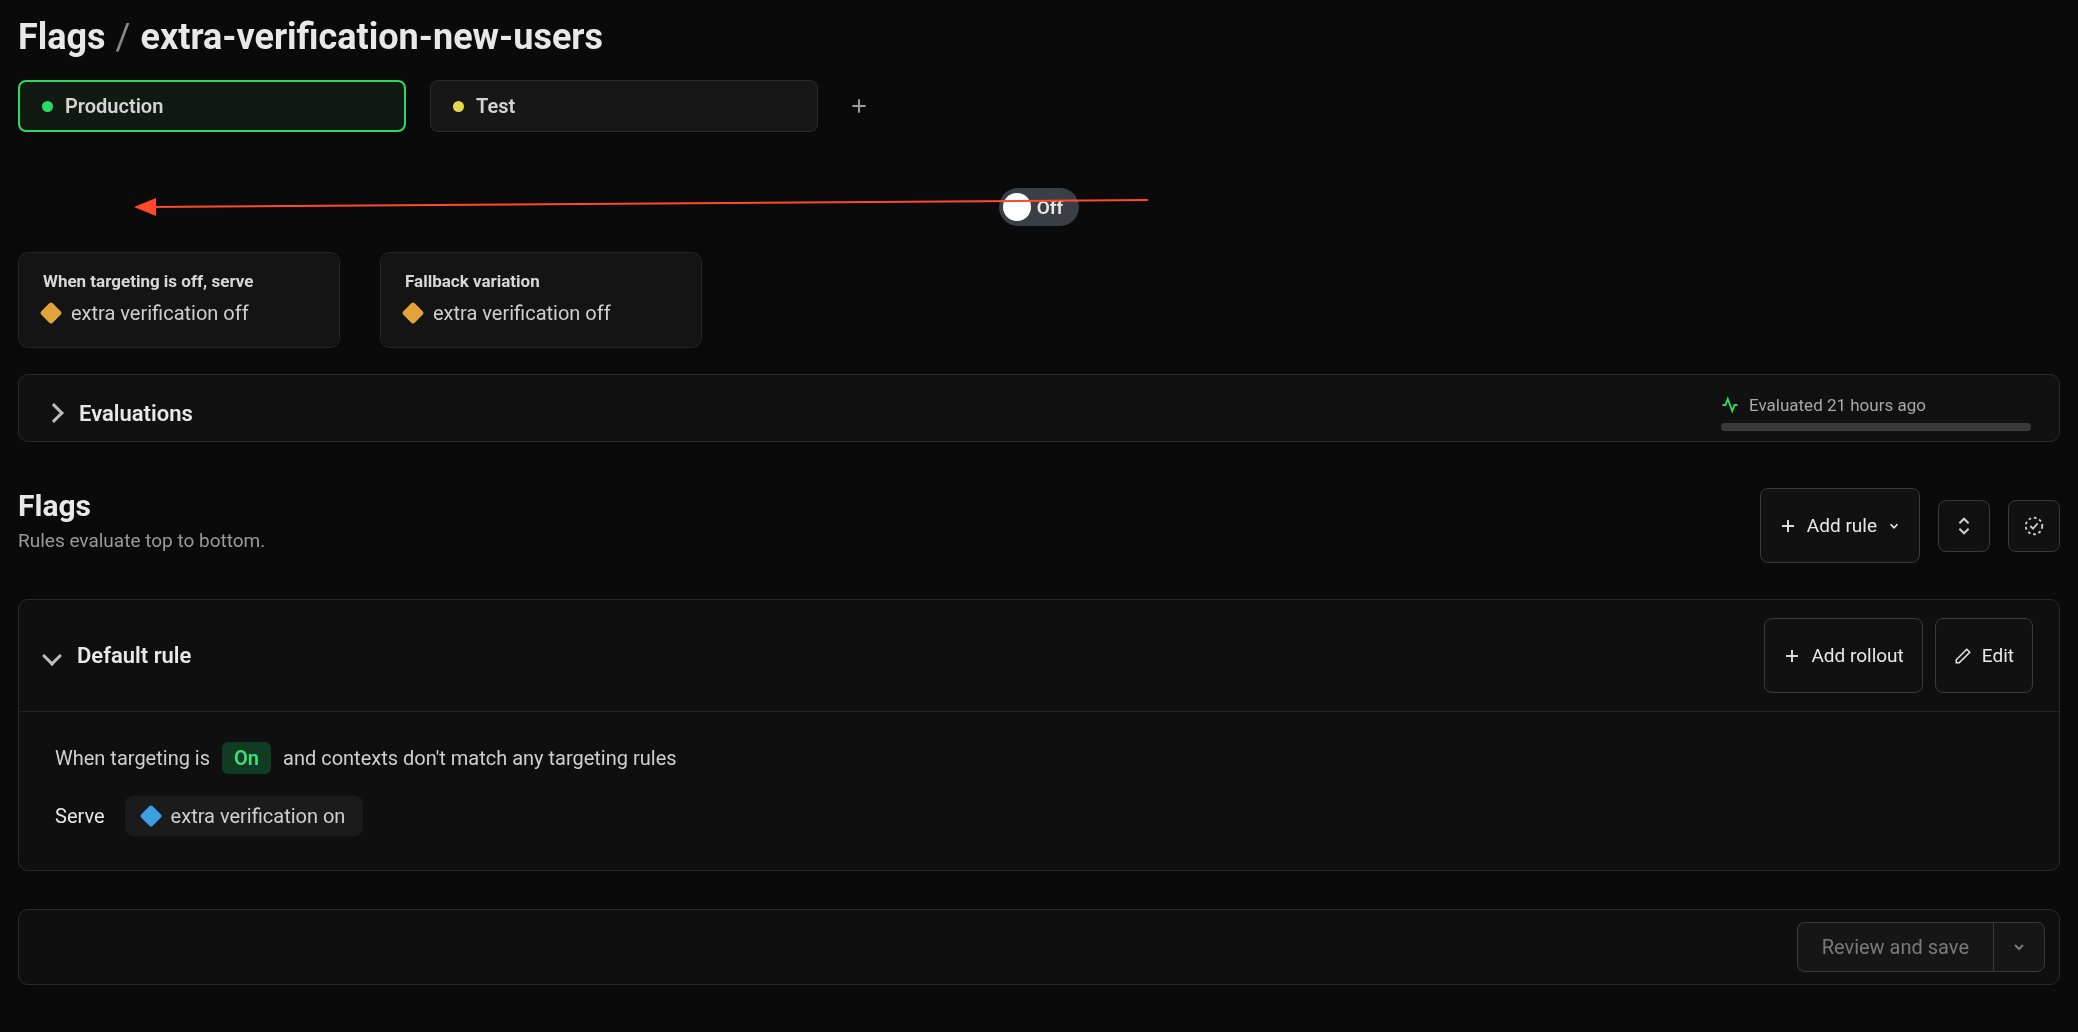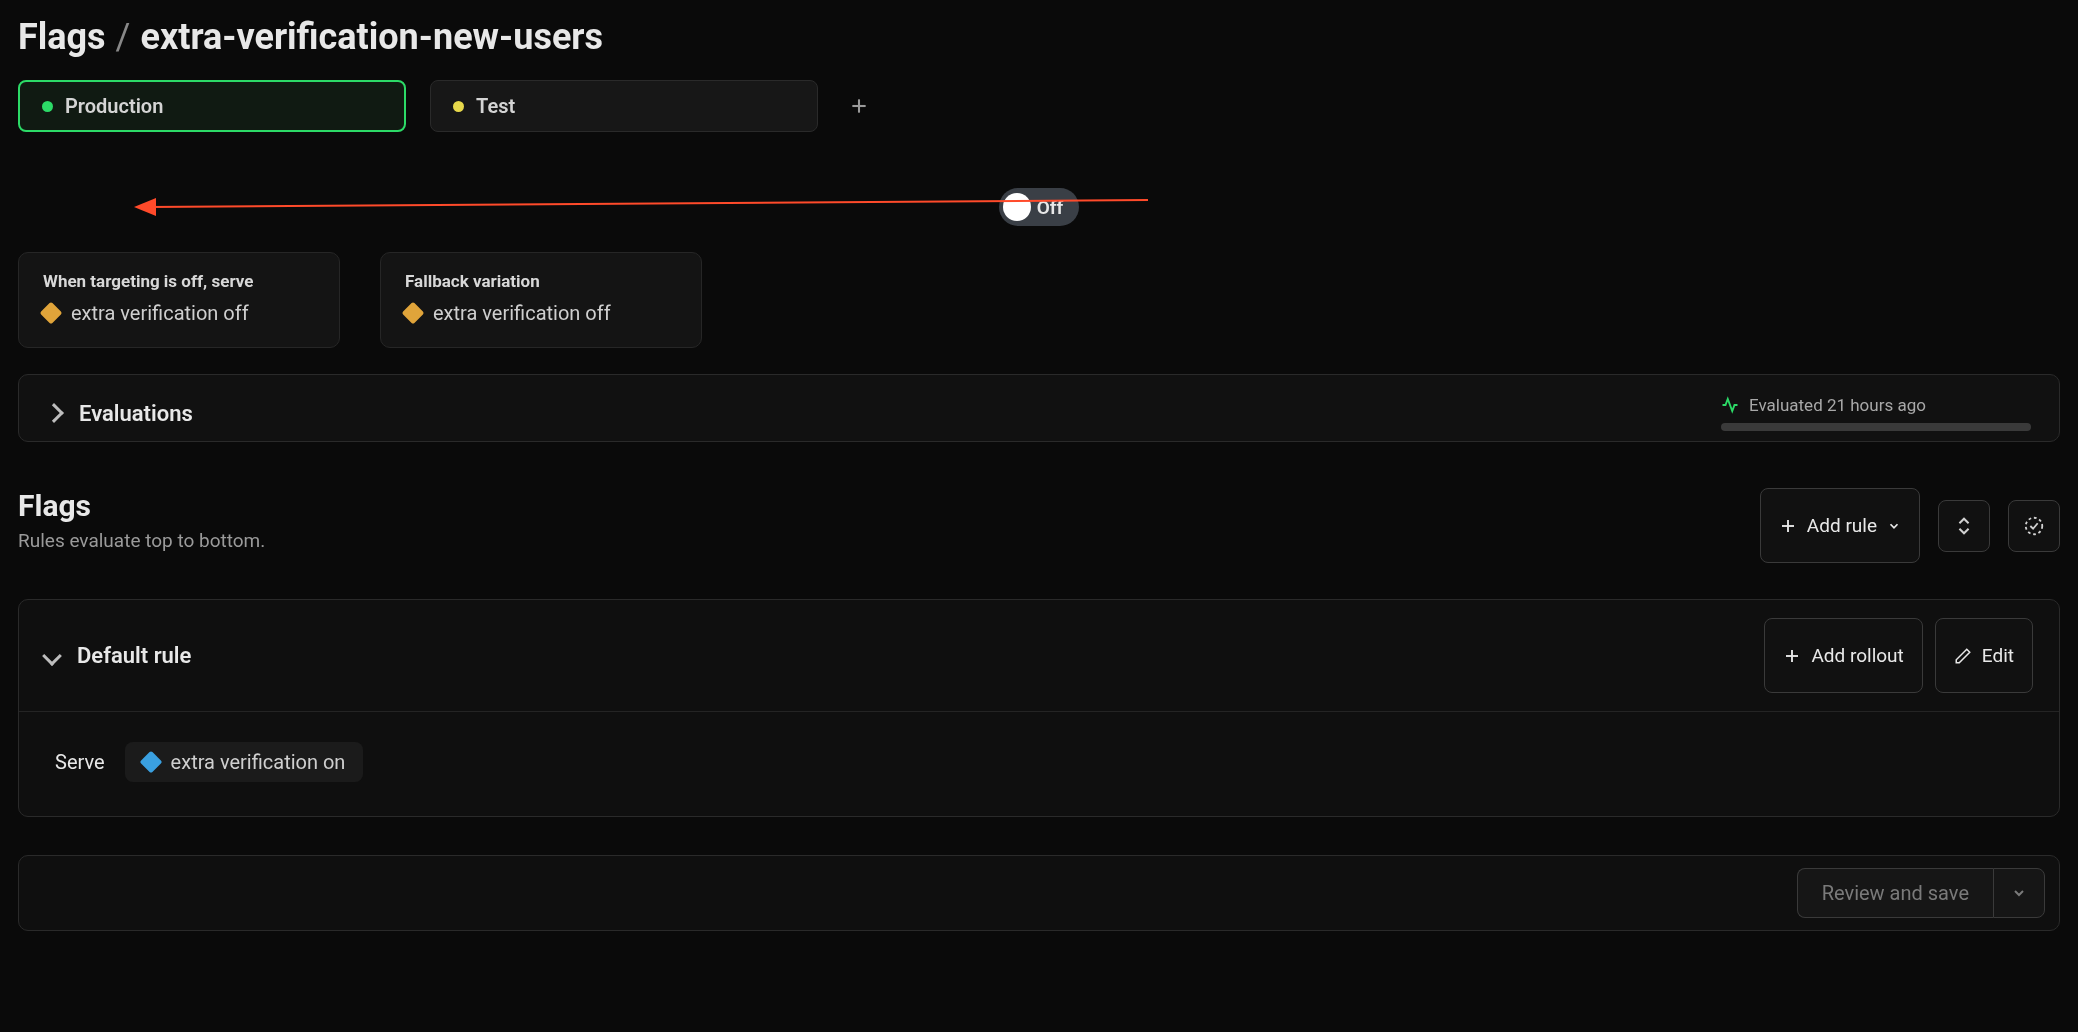--- a/index.html
+++ b/index.html
@@ -336,20 +336,25 @@
       </button>
       <button class="btn">
         <svg width="18" height="18" viewBox="0 0 24 24" fill="none" stroke="currentColor" stroke-width="2">
             <path d="M17 3l4 4L7 21H3v-4L17 3z"></path>
           </svg>
         <span>Edit</span>
       </button>
     </div>
   </div>
   <div class="rule-body">
+    <div class="rule-line1">
+      <span>When targeting is</span>
+      <span class="on-badge">On</span>
+      <span>and contexts don't match any targeting rules</span>
+    </div>
     <div class="serve-row">
       <span>Serve</span>
       <span class="serve-chip">
         <span class="diamond blue"></span>
         <span>extra verification on</span>
       </span>
     </div>
   </div>
 </div>
 

